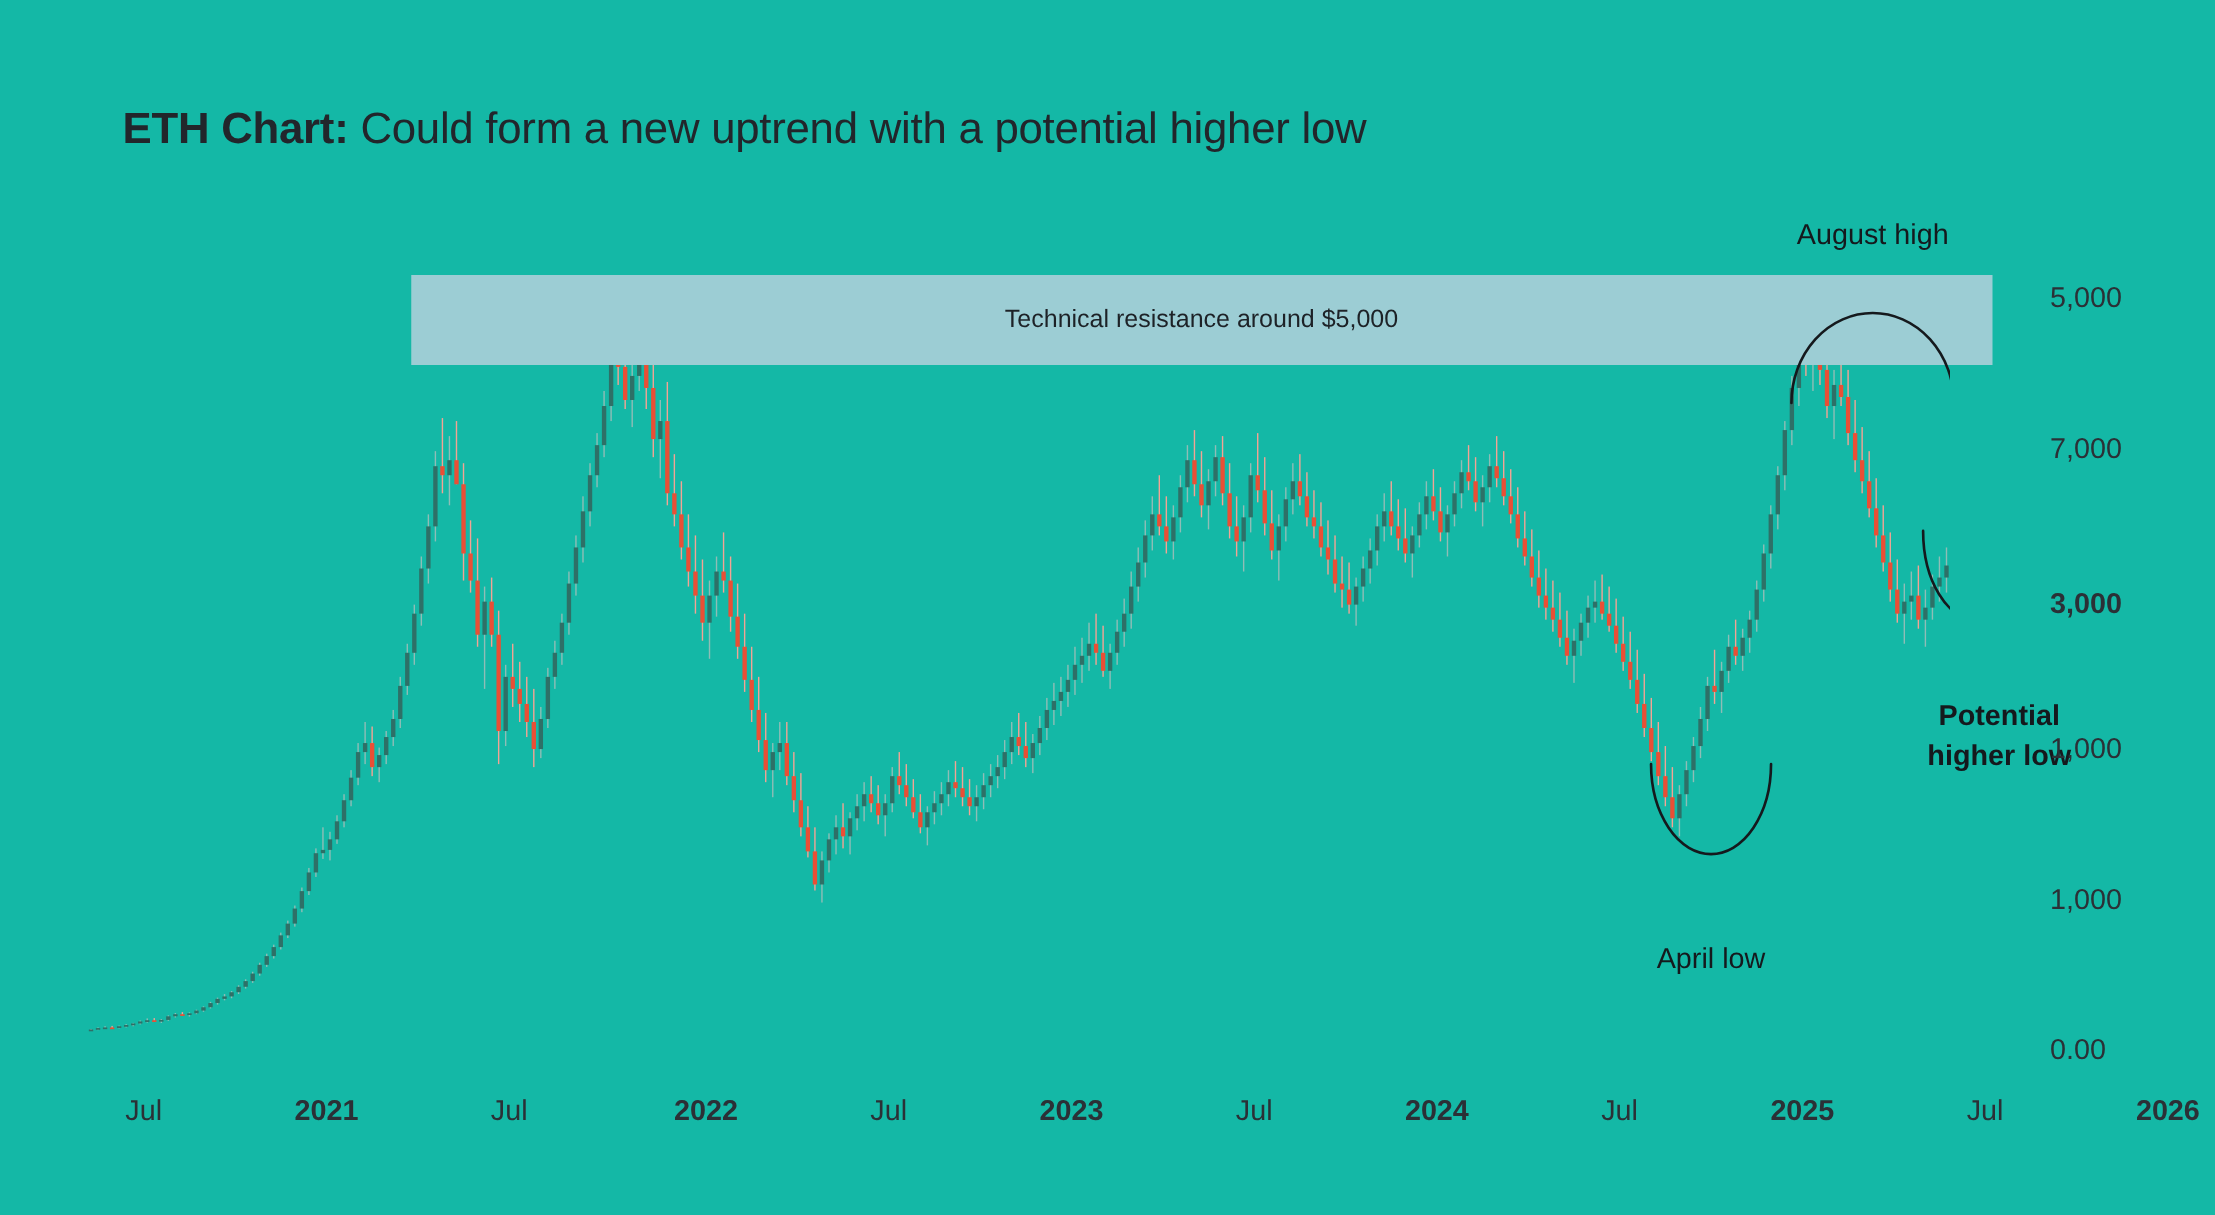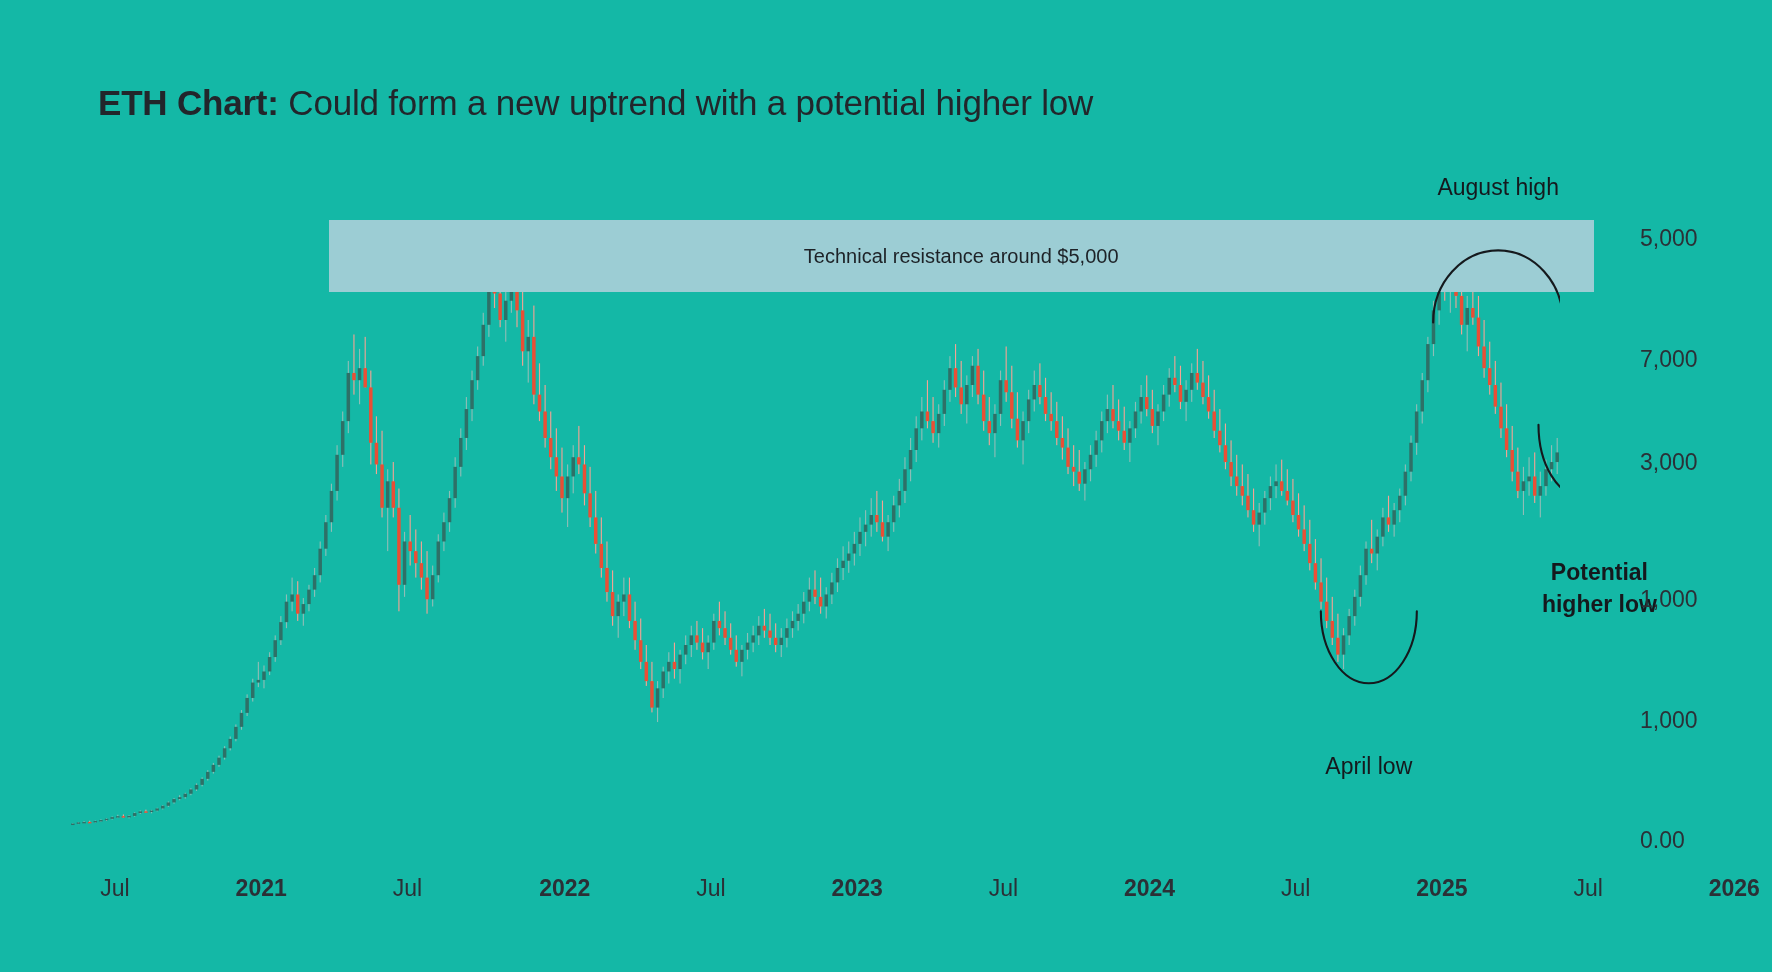--- a/index.html
+++ b/index.html
@@ -682,21 +682,21 @@
       </div>
       <div class="annotation-label center bold" style="left: 1529.4px; top: 367.1px;">
         <div>Potential</div>
         <div>higher low</div>
       </div>
     </div>
 
   <div id="y-axis">
       <div class="ytick" style="top: 48.1px;">5,000</div>
       <div class="ytick" style="top: 168.5px;">7,000</div>
-      <div class="ytick" style="top: 272px;">3,000</div>
+      <div class="ytick" style="top: 293px; font-weight: bold;">3,000</div>
       <div class="ytick" style="top: 409.3px;">1,000</div>
       <div class="ytick" style="top: 529.6px;">1,000</div>
       <div class="ytick" style="top: 650px;">0.00</div>
     </div>
 
   <div id="x-axis">
       <div class="xtick" style="left: 45px;">Jul</div>
       <div class="xtick bold" style="left: 191.2px;">2021</div>
       <div class="xtick" style="left: 337.4px;">Jul</div>
       <div class="xtick bold" style="left: 494.8px; text-align: right;">2022</div>

